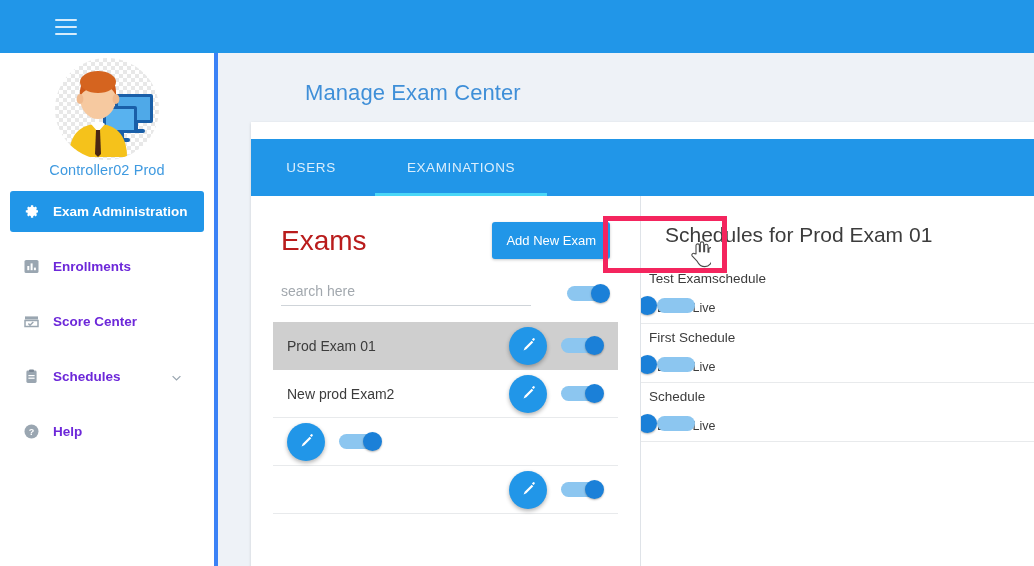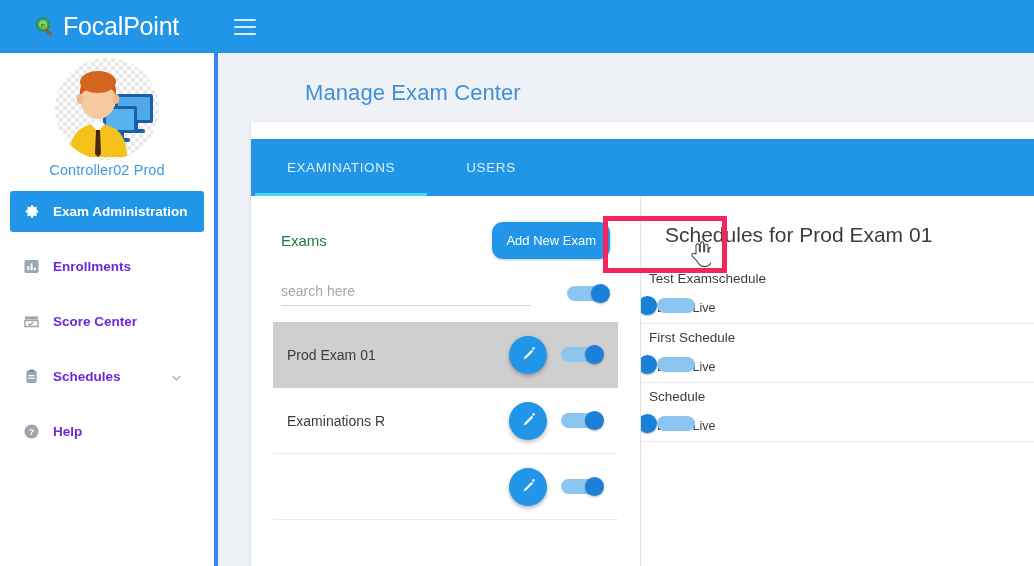--- a/index.html
+++ b/index.html
@@ -134,24 +134,24 @@
   .pane-left {
     width: 390px; border-right: 1px solid #dfe3e8;
     position: relative; overflow: hidden;
   }
   .pane-right { flex: 1; position: relative; overflow: hidden; }
 
   .exams-head {
     display:flex; align-items:center; justify-content:space-between;
     margin: 26px 30px 0 30px;
   }
-  .exams-title { font-size: 15px; color: #15803d; }
+  .exams-title { font-size: 28px; color: #b91c1c; }
   .btn-primary {
     background: #2196e8; color:#ffffff; border:none;
-    font-size: 13px; padding: 11px 14px; border-radius: 11px;
+    font-size: 13px; padding: 11px 14px; border-radius: 3px;
     cursor:pointer; font-family:"Liberation Sans", sans-serif;
     box-shadow: 0 1px 3px rgba(0,0,0,0.22);
   }
 
   .search-row {
     margin: 22px 30px 0 30px; display:flex; align-items:center;
     justify-content: flex-start;
     gap: 36px;
   }
   .search-input {
@@ -172,21 +172,21 @@
     background: #8cc6f0; border-radius: 8px;
   }
   .toggle .knob {
     position:absolute; right: 0; top: 0; width: 19px; height: 19px;
     background: #1b80d8; border-radius: 50%;
     box-shadow: 0 1px 2px rgba(0,0,0,0.3);
   }
 
   .exam-list { margin-top: 16px; }
   .exam-row {
-    display:flex; align-items:center; height: 66px;
+    display:flex; align-items:center; height: 48px;
     margin: 0 22px; padding: 0 14px;
     border-bottom: 1px solid #e8eaec;
     cursor: pointer;
   }
   .exam-row.selected { background: #cfcfcf; border-bottom-color:#cfcfcf; }
   .exam-name { flex:1; font-size: 14px; color:#3c3c3c; }
   .edit-fab {
     width: 38px; height: 38px; border-radius: 50%;
     background: #2196e8; display:flex; align-items:center; justify-content:center;
     margin-right: 14px; box-shadow: 0 2px 4px rgba(0,0,0,0.3); cursor:pointer;
@@ -209,31 +209,20 @@
   }
   .sched-toggle-group { margin-left: 16px; }
   .sched-toggle-label { font-size: 12.5px; color:#3c3c3c; margin-top: 5px; }
 </style>
 </head>
 <body>
 
 <div id="root">
 
   <div class="topbar">
-    <div class="brand">
-      <span class="brand-logo">
-        <svg width="22" height="22" viewBox="0 0 22 22">
-          <circle cx="9" cy="8.5" r="6.5" fill="#3faa3f" stroke="#2a7d2a" stroke-width="1"></circle>
-          <circle cx="9" cy="8.5" r="4" fill="#7fd07f"></circle>
-          <text x="9" y="11.5" font-size="6" fill="#1d5c1d" text-anchor="middle" font-family="Liberation Sans, sans-serif">P</text>
-          <rect x="12.5" y="12.5" width="8" height="3.2" rx="1.6" transform="rotate(42 12.5 12.5)" fill="#8d5c30"></rect>
-        </svg>
-      </span>
-      <span class="brand-text">FocalPoint</span>
-    </div>
     <div class="hamburger">
       <span></span>
         <span></span>
         <span></span>
     </div>
   </div>
 
   <div class="sidebar">
     <div class="avatar-wrap">
       <div class="avatar">
@@ -342,25 +331,25 @@
 
     </div>
   </div>
 
   <div class="content">
     <div class="page-title">Manage Exam Center</div>
 
     <div class="card">
 
       <div class="tabs">
+        <div class="tab tab-users">
+          <span>USERS</span>
+        </div>
         <div class="tab tab-examinations selected">
           <span>EXAMINATIONS</span>
-        </div>
-        <div class="tab tab-users">
-          <span>USERS</span>
         </div>
       </div>
 
       <div class="highlight-box"></div>
       <div class="cursor-hand">
         <svg width="22" height="27" viewBox="0 0 22 27">
           <path d="M7 13V4.6a1.7 1.7 0 0 1 3.4 0v6.1h.9V2.6a1.7 1.7 0 0 1 3.4 0v8.1h.9V4.9a1.7 1.7 0 0 1 3.4 0v6.4h.9V8.2a1.6 1.6 0 0 1 3.2 0v9.4c0 4.2-2.8 8-7.2 8-4.4 0-6-2-7.6-5.2L3.1 14.8a1.7 1.7 0 0 1 2.7-2z" fill="#ffffff" stroke="#4a4a4a" stroke-width="1.1" stroke-linejoin="round"></path>
         </svg>
       </div>
 
@@ -389,23 +378,35 @@
                   <path d="M4.6 14.4l1.1-2.7 7-7 1.6 1.6-7 7z" fill="#ffffff"></path>
                   <path d="M12.9 3.4l1.6 1.6 1-1a1.1 1.1 0 0 0-1.6-1.6z" fill="#ffffff"></path>
                 </svg>
               </span>
               <span class="toggle">
                 <span class="track"></span>
                 <span class="knob"></span>
               </span>
             </div>
 
-
             <div class="exam-row">
-              <span class="exam-name">Examinations R</span>
+              <span class="exam-name">New prod Exam2</span>
+              <span class="edit-fab">
+                <svg width="19" height="19" viewBox="0 0 19 19">
+                  <path d="M4.6 14.4l1.1-2.7 7-7 1.6 1.6-7 7z" fill="#ffffff"></path>
+                  <path d="M12.9 3.4l1.6 1.6 1-1a1.1 1.1 0 0 0-1.6-1.6z" fill="#ffffff"></path>
+                </svg>
+              </span>
+              <span class="toggle">
+                <span class="track"></span>
+                <span class="knob"></span>
+              </span>
+            </div>
+
+            <div class="exam-row">
               <span class="edit-fab">
                 <svg width="19" height="19" viewBox="0 0 19 19">
                   <path d="M4.6 14.4l1.1-2.7 7-7 1.6 1.6-7 7z" fill="#ffffff"></path>
                   <path d="M12.9 3.4l1.6 1.6 1-1a1.1 1.1 0 0 0-1.6-1.6z" fill="#ffffff"></path>
                 </svg>
               </span>
               <span class="toggle">
                 <span class="track"></span>
                 <span class="knob"></span>
               </span>

